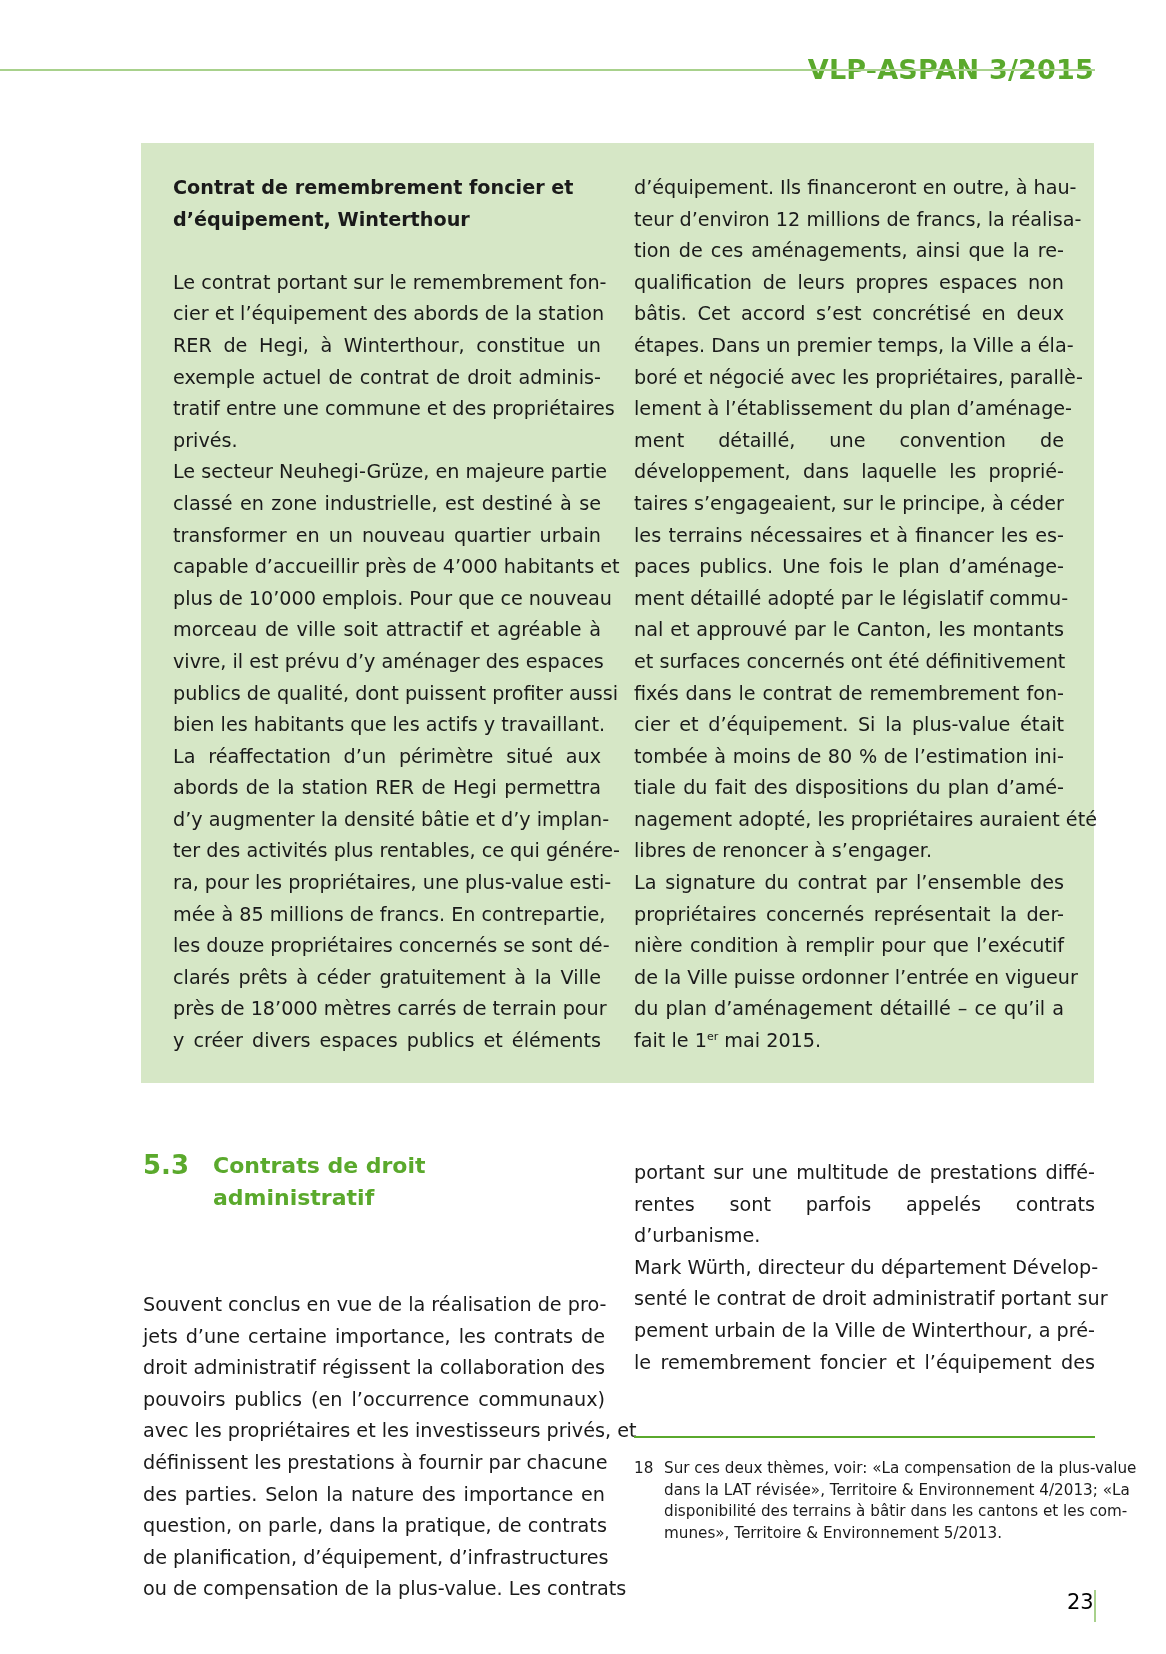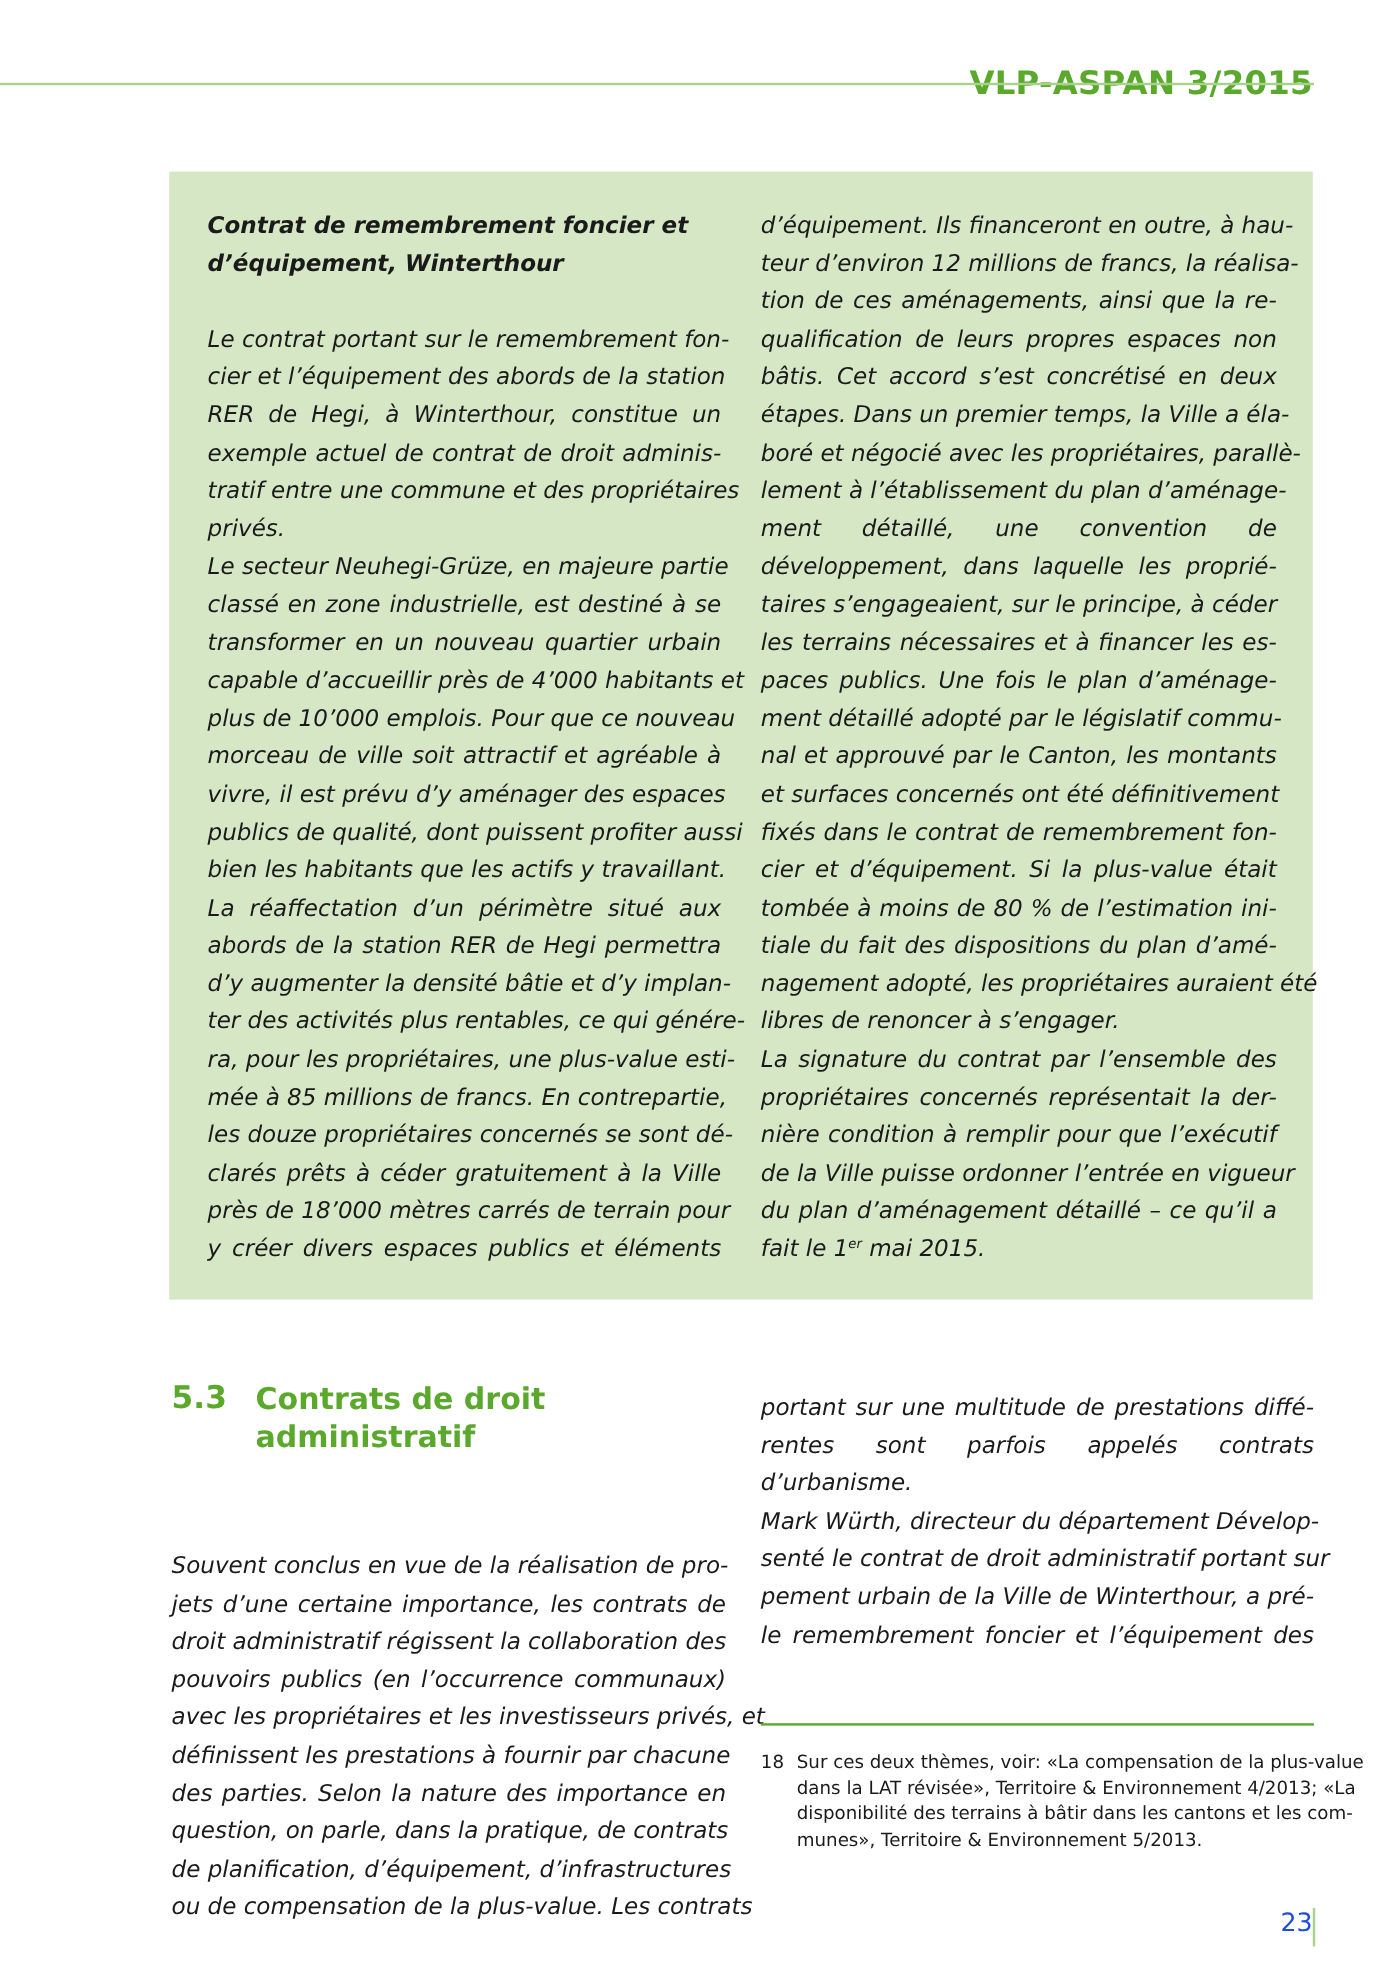--- a/index.html
+++ b/index.html
@@ -2,33 +2,33 @@
 <html><head>
 <meta charset="utf-8">
 <style>
   html, body { margin: 0; padding: 0; background: #ffffff; }
   body { width: 1166px; height: 1654px; position: relative; overflow: hidden;
          font-family: "DejaVu Sans", "Liberation Sans", sans-serif; color: #1a1a1a; }
   .hdr-title { position: absolute; right: 72px; top: 38px; font-size: 27px; font-weight: bold;
                color: #5aa92c; letter-spacing: 0.2px; margin-top: 16px; }
   .hdr-rule { position: absolute; left: 0; top: 69px; width: 1095px; height: 2px; background: #a8d18c; }
   .box { position: absolute; left: 141px; top: 143px; width: 953px; height: 940px; background: #d6e7c6; }
-  .col { position: absolute; font-size: 19.2px; line-height: 31.6px; font-style: italic; }
+  .col { position: absolute; font-size: 19.2px; line-height: 31.6px; }
   .col .ln { display: block; white-space: nowrap; height: 31.6px; }
   .col .ln.j { text-align: justify; text-align-last: justify; }
   .box-title { font-weight: bold; }
   .gap { height: 31.6px; }
   .sec-num { position: absolute; left: 143px; top: 1150px; font-size: 26px; font-weight: bold; color: #5aa92c; }
-  .sec-title { position: absolute; left: 213px; top: 1150px; font-size: 25px; font-weight: bold; color: #5aa92c; line-height: 32px; }
+  .sec-title { position: absolute; left: 213px; top: 1150px; font-size: 22px; font-weight: bold; color: #5aa92c; line-height: 32px; }
   .fn-rule { position: absolute; left: 634px; top: 1436px; width: 461px; height: 2px; background: #5aa92c; }
   .fn { position: absolute; left: 634px; top: 1458px; width: 461px; font-size: 15.2px; line-height: 21.6px; }
   .fn-num { position: absolute; left: 0; top: 0; }
   .fn-text { position: absolute; left: 30px; top: 0; width: 431px; }
   .fn-text .ln { display: block; white-space: nowrap; }
-  .page-num { position: absolute; left: 1067px; top: 1590px; font-size: 21px; color: #1d4ed8; }
+  .page-num { position: absolute; left: 1067px; top: 1590px; font-size: 21px; color: #000000; }
   .page-bar { position: absolute; left: 1094px; top: 1590px; width: 2px; height: 32px; background: #a8d18c; }
   sup { font-size: 11px; line-height: 0; }
 </style>
 </head>
 <body>
 
 <div class="hdr-title">VLP-ASPAN 3/2015</div>
 <div class="hdr-rule"></div>
 
 <div class="box"></div>

